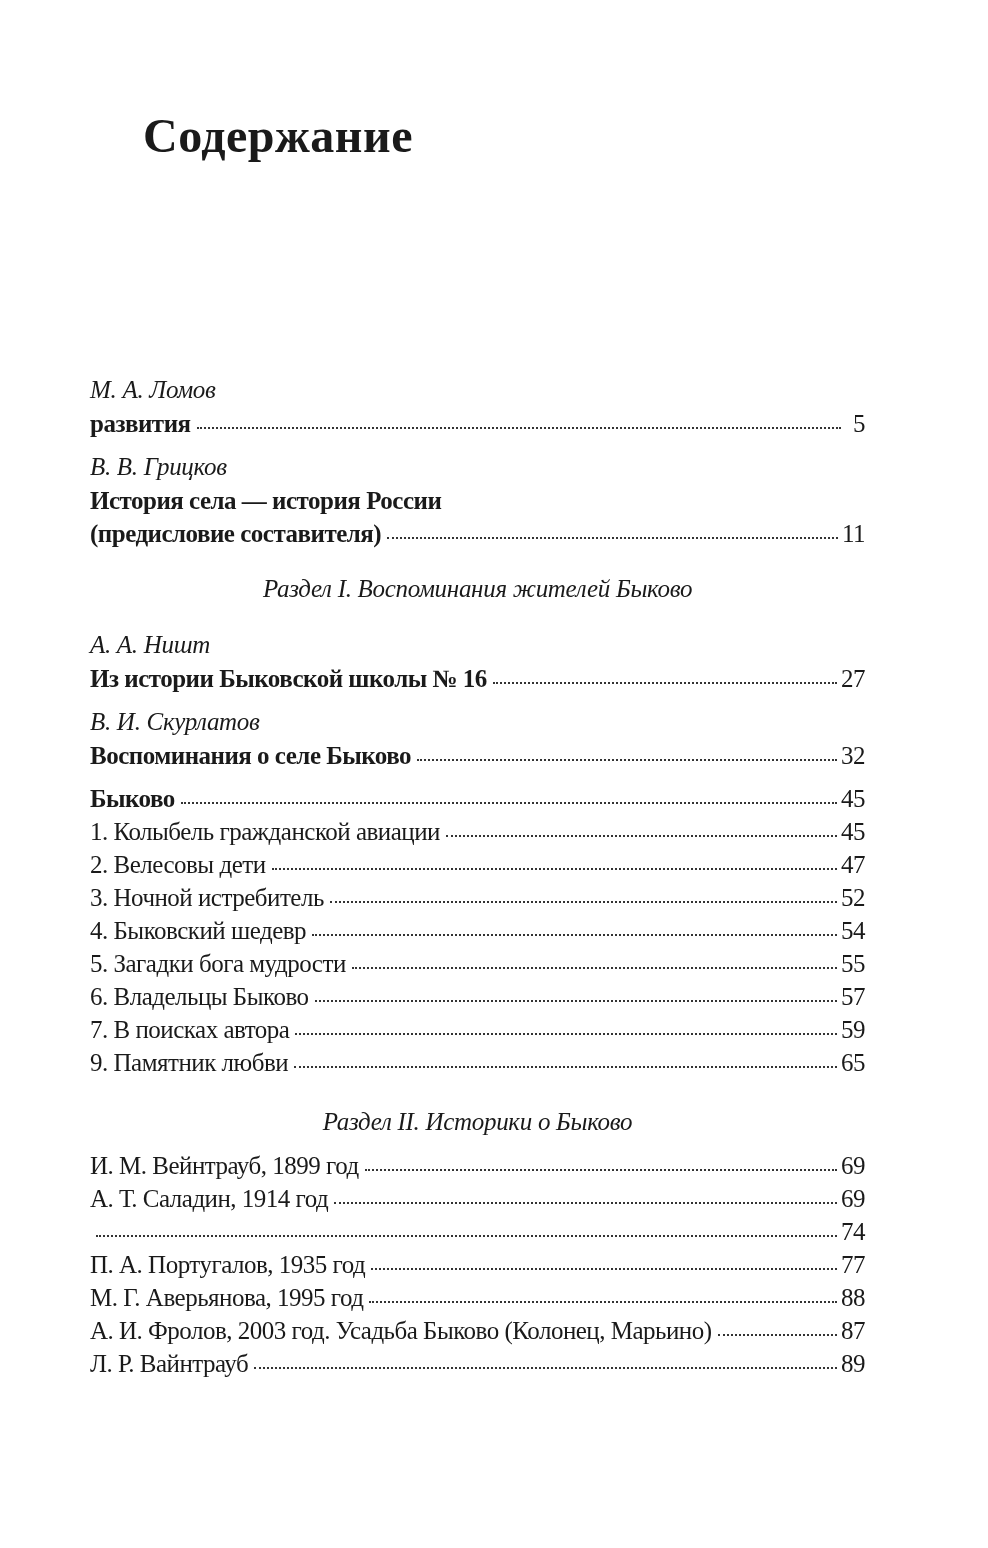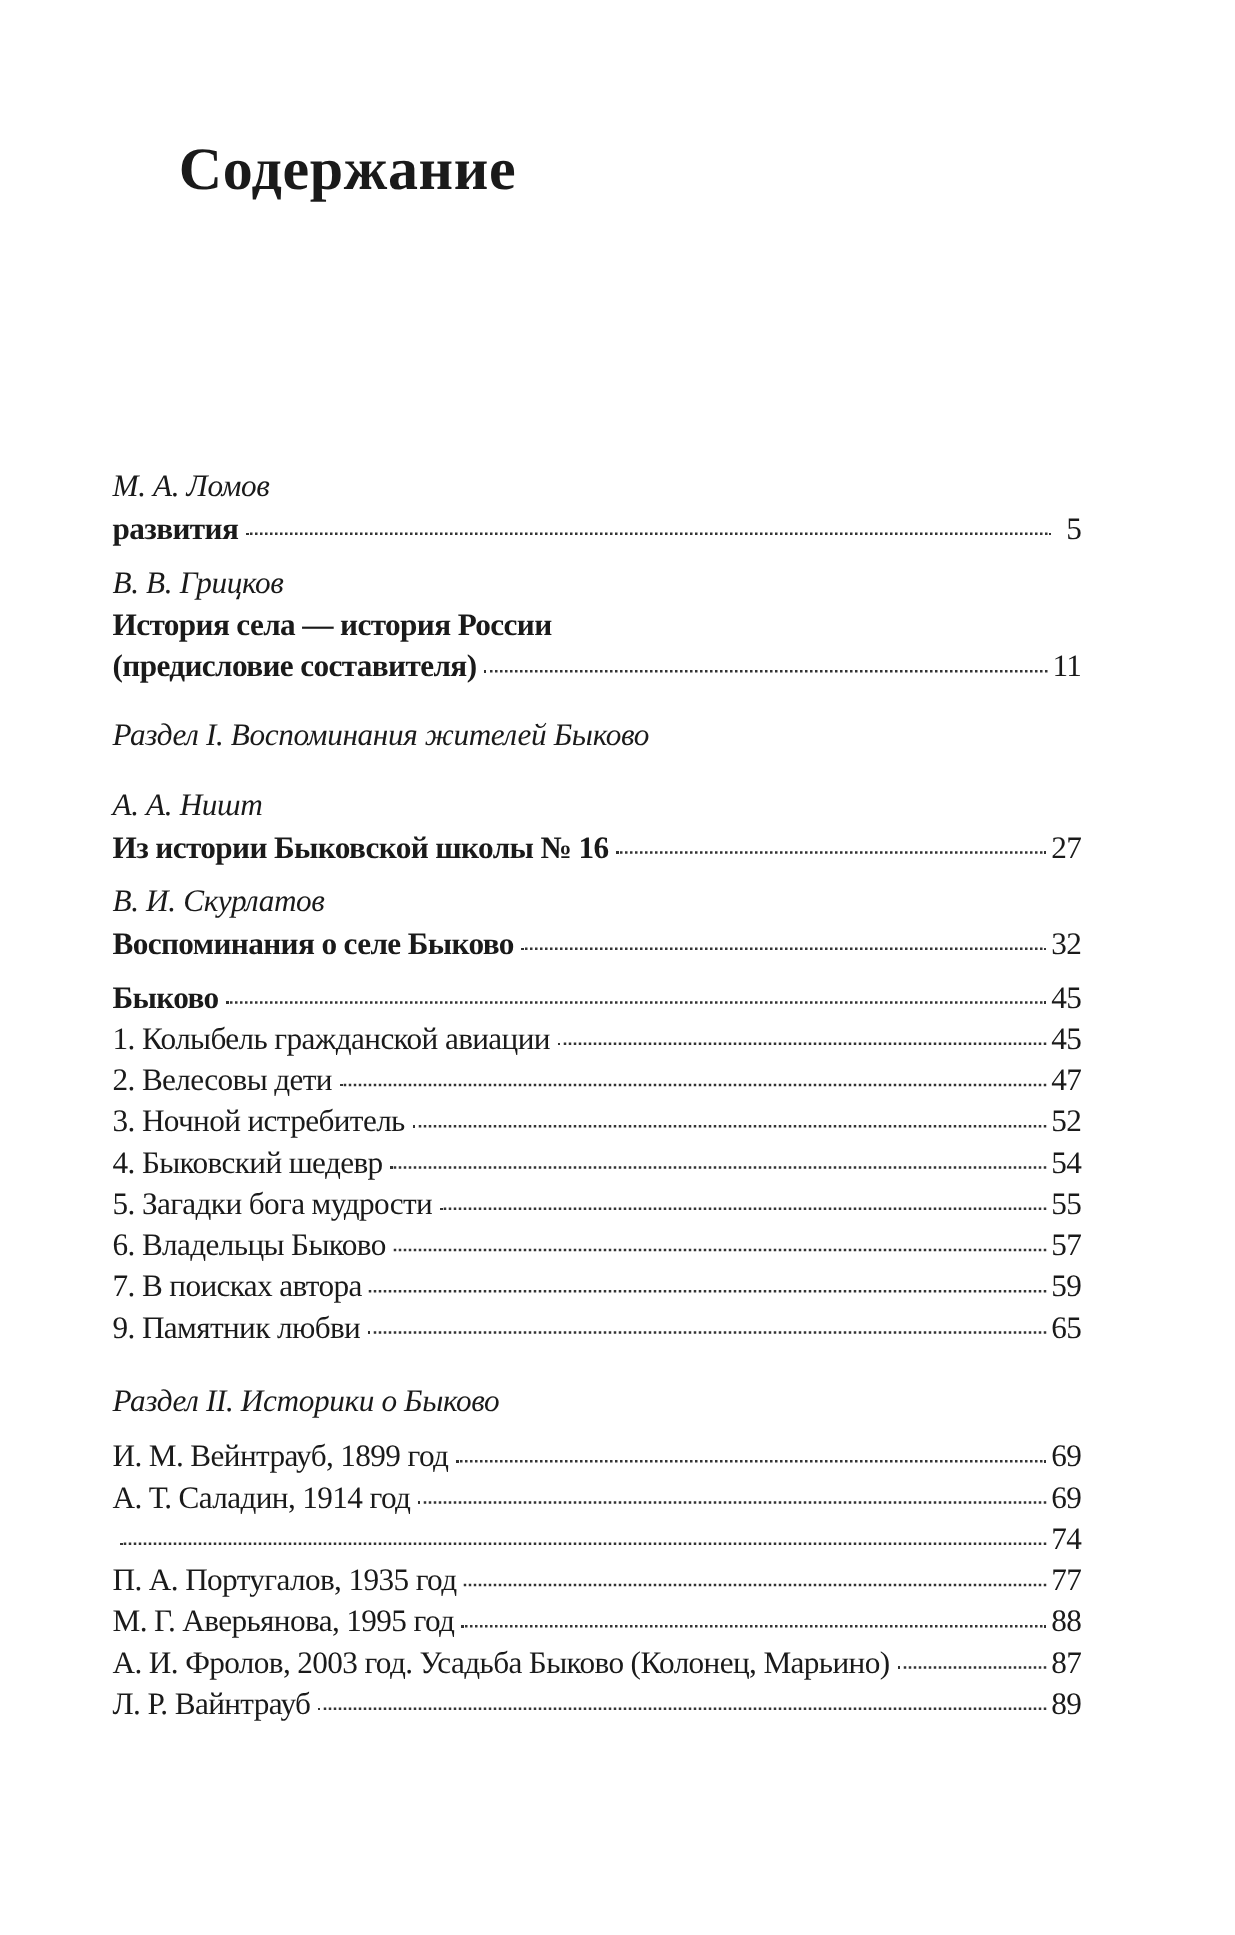--- a/index.html
+++ b/index.html
@@ -29,21 +29,21 @@
     border-bottom: 2px dotted #333; height: 0; position: relative; top: -3px;
     align-self: baseline;
   }
   .entry.bold .num { font-weight: normal; }
   .num { text-align: right; min-width: 20px; }
   .heading-line {
     font-weight: bold; font-size: 25px; line-height: 33px; height: 33px;
     letter-spacing: -0.5px;
   }
   .section-title {
-    text-align: left; font-style: italic; font-size: 25px;
+    text-align: center; font-style: italic; font-size: 25px;
     line-height: 34px; height: 34px; letter-spacing: -0.3px;
   }
   .gap-s { height: 10px; }
   .gap-m { height: 22px; }
   .gap-l { height: 26px; }
 </style>
 </head>
 <body>
 
 <div class="title">Содержание</div>

